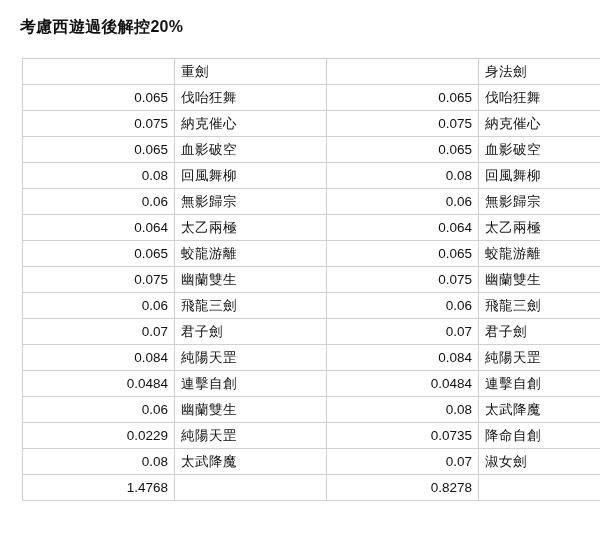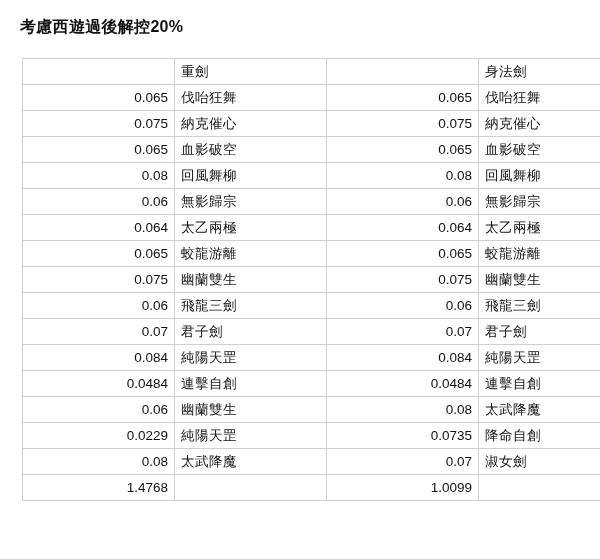--- a/index.html
+++ b/index.html
@@ -166,20 +166,20 @@
         <tr>
           <td class="col-num num-cell">0.08</td>
           <td class="col-name name-cell">太武降魔</td>
           <td class="col-num num-cell">0.07</td>
           <td class="col-name name-cell">淑女劍</td>
         </tr>
 
         <tr class="total-row">
           <td class="col-num num-cell">1.4768</td>
           <td class="col-name blank"></td>
-          <td class="col-num num-cell">1.0099</td>
+          <td class="col-num num-cell">0.8278</td>
           <td class="col-name blank"></td>
         </tr>
       </tbody>
     </table>
   </div>
 
 </div>
 
 </body></html>

